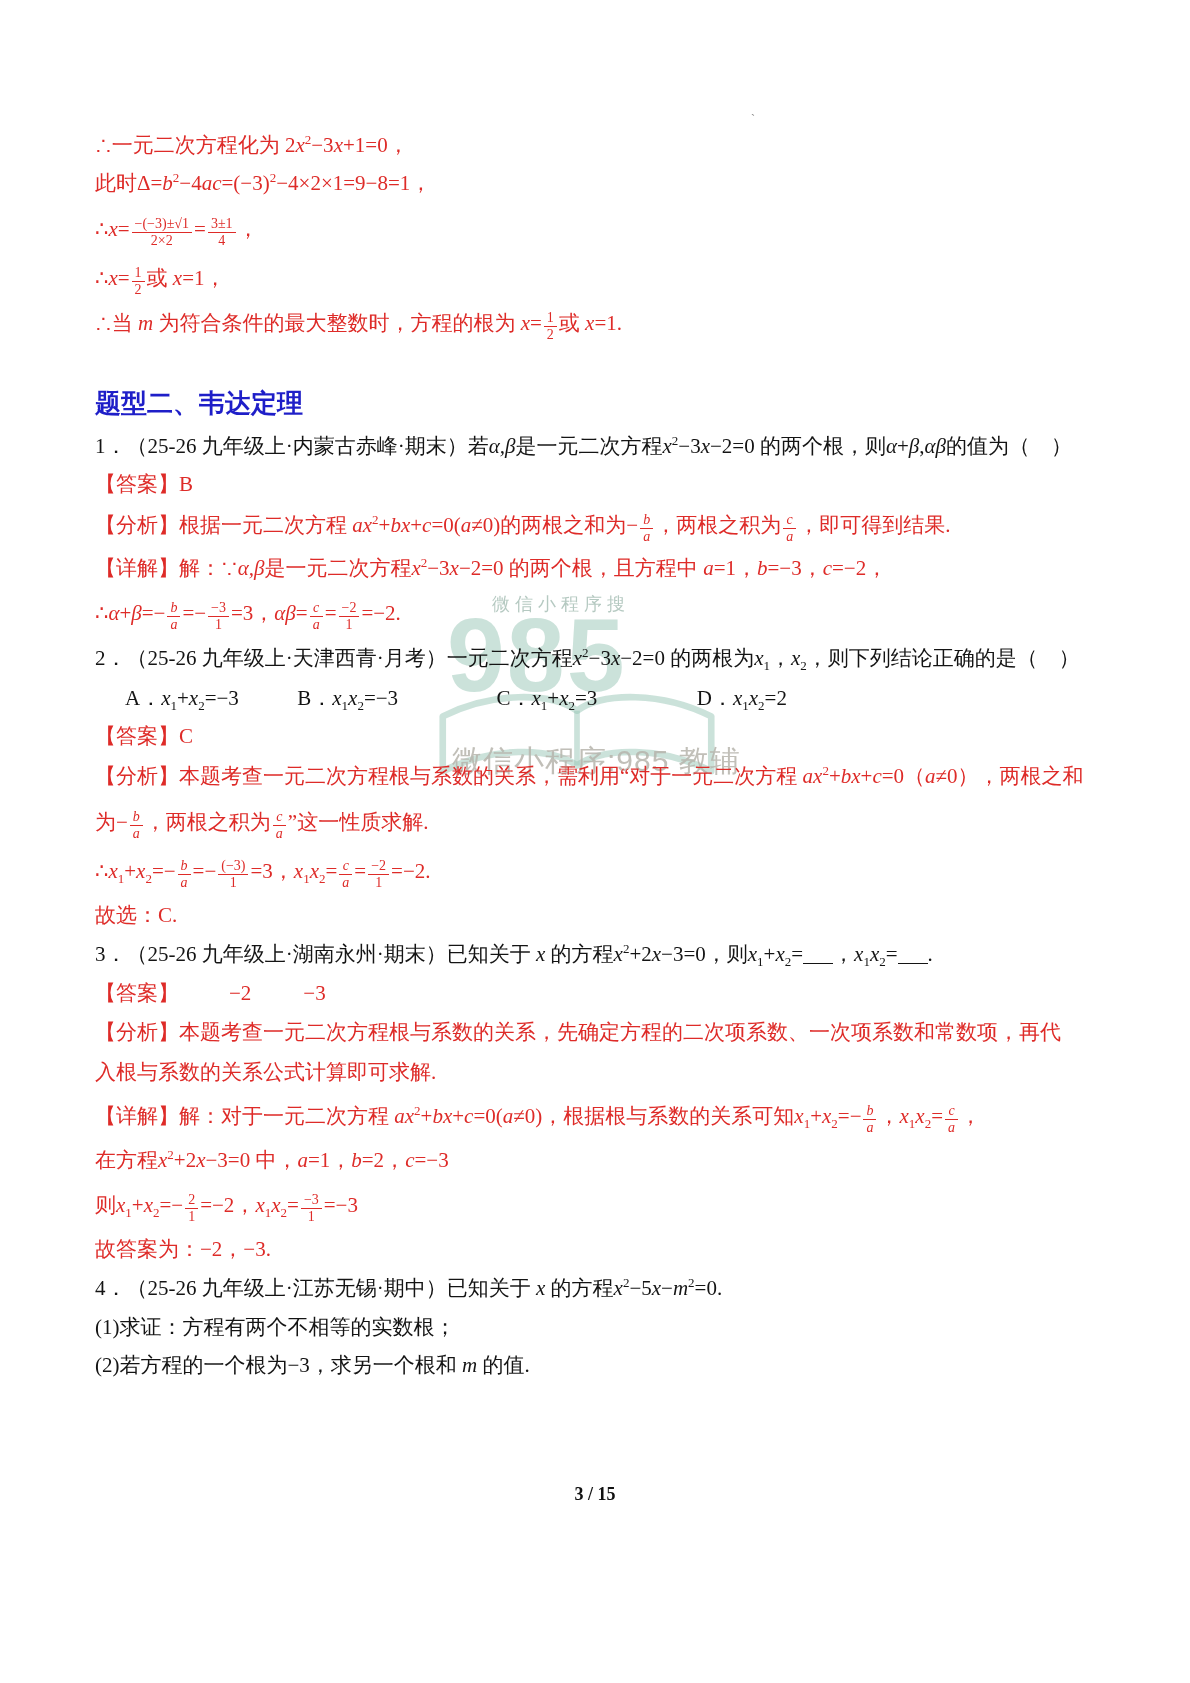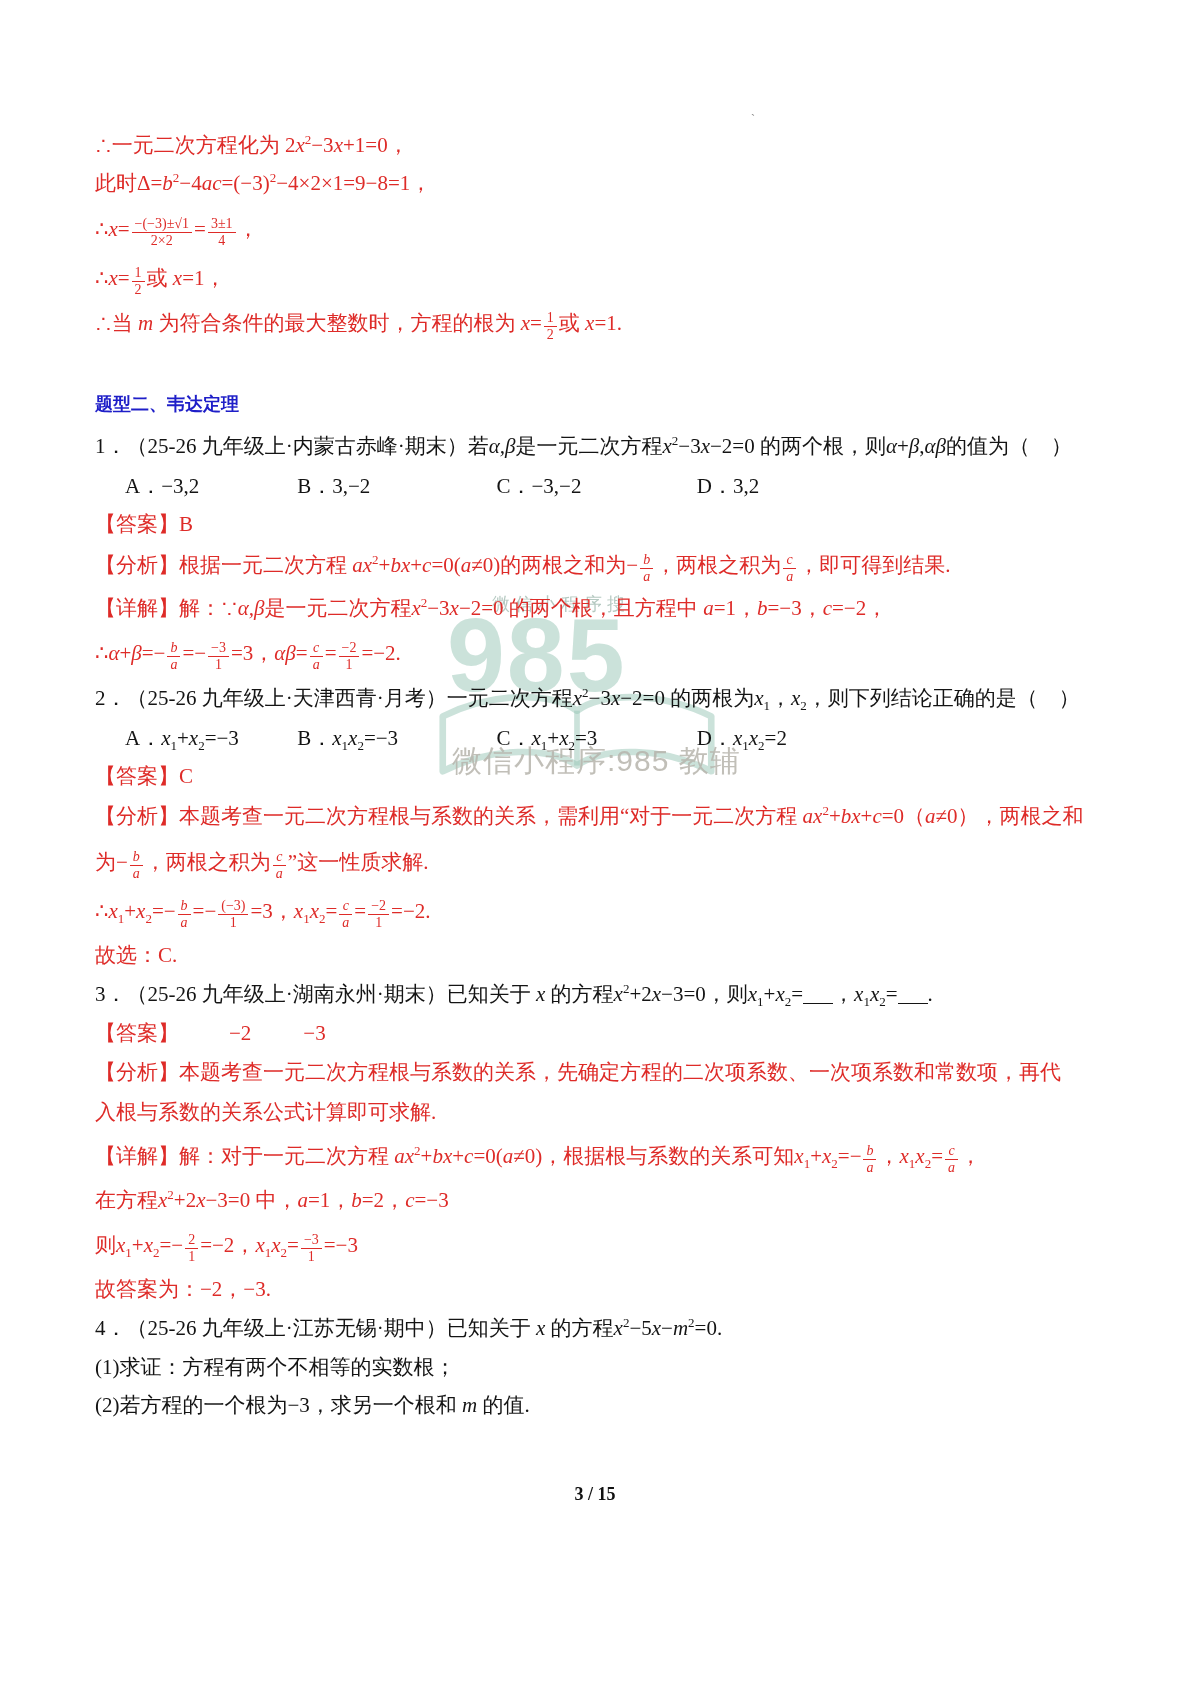--- a/index.html
+++ b/index.html
@@ -20,21 +20,21 @@
   .line{line-height:38px;height:38px;white-space:nowrap;}
   .h40{height:40px;line-height:40px;}
   .h44{height:44px;line-height:44px;}
   .h46{height:46px;line-height:46px;}
   .h48{height:48px;line-height:48px;}
   .h50{height:50px;line-height:50px;}
   .h54{height:54px;line-height:54px;}
   .h36{height:36px;line-height:36px;}
   .red{color:#de2b28;}
   .blue-heading{
-    color:#1e1ec8;font-weight:bold;font-size:18px;
+    color:#1e1ec8;font-weight:bold;font-size:26px;
     height:44px;line-height:44px;margin-top:36px;white-space:nowrap;
   }
   .it{font-style:italic;}
   sup{font-size:13px;line-height:0;}
   sub{font-size:13px;line-height:0;}
   .frac{
     display:inline-block;vertical-align:-0.62em;
     text-align:center;font-size:14px;line-height:1.12;
     margin:0 2px;
   }
@@ -104,26 +104,20 @@
 
     <div class="line red">∴一元二次方程化为 2<span class="it">x</span><sup>2</sup>−3<span class="it">x</span>+1=0，</div>
     <div class="line red">此时Δ=<span class="it">b</span><sup>2</sup>−4<span class="it">ac</span>=(−3)<sup>2</sup>−4×2×1=9−8=1，</div>
     <div class="line red h54">∴<span class="it">x</span>=<span class="frac"><span class="num">−(−3)±√1</span><span class="den">2×2</span></span>=<span class="frac"><span class="num">3±1</span><span class="den">4</span></span>，</div>
     <div class="line red h44">∴<span class="it">x</span>=<span class="frac"><span class="num">1</span><span class="den">2</span></span>或 <span class="it">x</span>=1，</div>
     <div class="line red h46">∴当 <span class="it">m</span> 为符合条件的最大整数时，方程的根为 <span class="it">x</span>=<span class="frac"><span class="num">1</span><span class="den">2</span></span>或 <span class="it">x</span>=1.</div>
 
     <div class="blue-heading">题型二、韦达定理</div>
 
     <div class="line h40">1．（25-26 九年级上·内蒙古赤峰·期末）若<span class="it">α,β</span>是一元二次方程<span class="it">x</span><sup>2</sup>−3<span class="it">x</span>−2=0 的两个根，则<span class="it">α</span>+<span class="it">β</span>,<span class="it">αβ</span>的值为（　）</div>
-    <div class="line h40 opt-row">
-      <span class="opt opt-a">A．−3,2</span>
-      <span class="opt opt-b">B．3,−2</span>
-      <span class="opt opt-c">C．−3,−2</span>
-      <span class="opt">D．3,2</span>
-    </div>
     <div class="line red h36">【答案】B</div>
     <div class="line red h46">【分析】根据一元二次方程 <span class="it">ax</span><sup>2</sup>+<span class="it">bx</span>+<span class="it">c</span>=0(<span class="it">a</span>≠0)的两根之和为−<span class="frac it"><span class="num">b</span><span class="den">a</span></span>，两根之积为<span class="frac it"><span class="num">c</span><span class="den">a</span></span>，即可得到结果.</div>
     <div class="line red h40">【详解】解：∵<span class="it">α,β</span>是一元二次方程<span class="it">x</span><sup>2</sup>−3<span class="it">x</span>−2=0 的两个根，且方程中 <span class="it">a</span>=1，<span class="it">b</span>=−3，<span class="it">c</span>=−2，</div>
     <div class="line red h50">∴<span class="it">α</span>+<span class="it">β</span>=−<span class="frac it"><span class="num">b</span><span class="den">a</span></span>=−<span class="frac"><span class="num">−3</span><span class="den">1</span></span>=3，<span class="it">αβ</span>=<span class="frac it"><span class="num">c</span><span class="den">a</span></span>=<span class="frac"><span class="num">−2</span><span class="den">1</span></span>=−2.</div>
 
     <div class="line h40">2．（25-26 九年级上·天津西青·月考）一元二次方程<span class="it">x</span><sup>2</sup>−3<span class="it">x</span>−2=0 的两根为<span class="it">x</span><sub>1</sub>，<span class="it">x</span><sub>2</sub>，则下列结论正确的是（　）</div>
     <div class="line h40 opt-row">
       <span class="opt opt-a">A．<span class="it">x</span><sub>1</sub>+<span class="it">x</span><sub>2</sub>=−3</span>
       <span class="opt opt-b">B．<span class="it">x</span><sub>1</sub><span class="it">x</span><sub>2</sub>=−3</span>
       <span class="opt opt-c">C．<span class="it">x</span><sub>1</sub>+<span class="it">x</span><sub>2</sub>=3</span>

